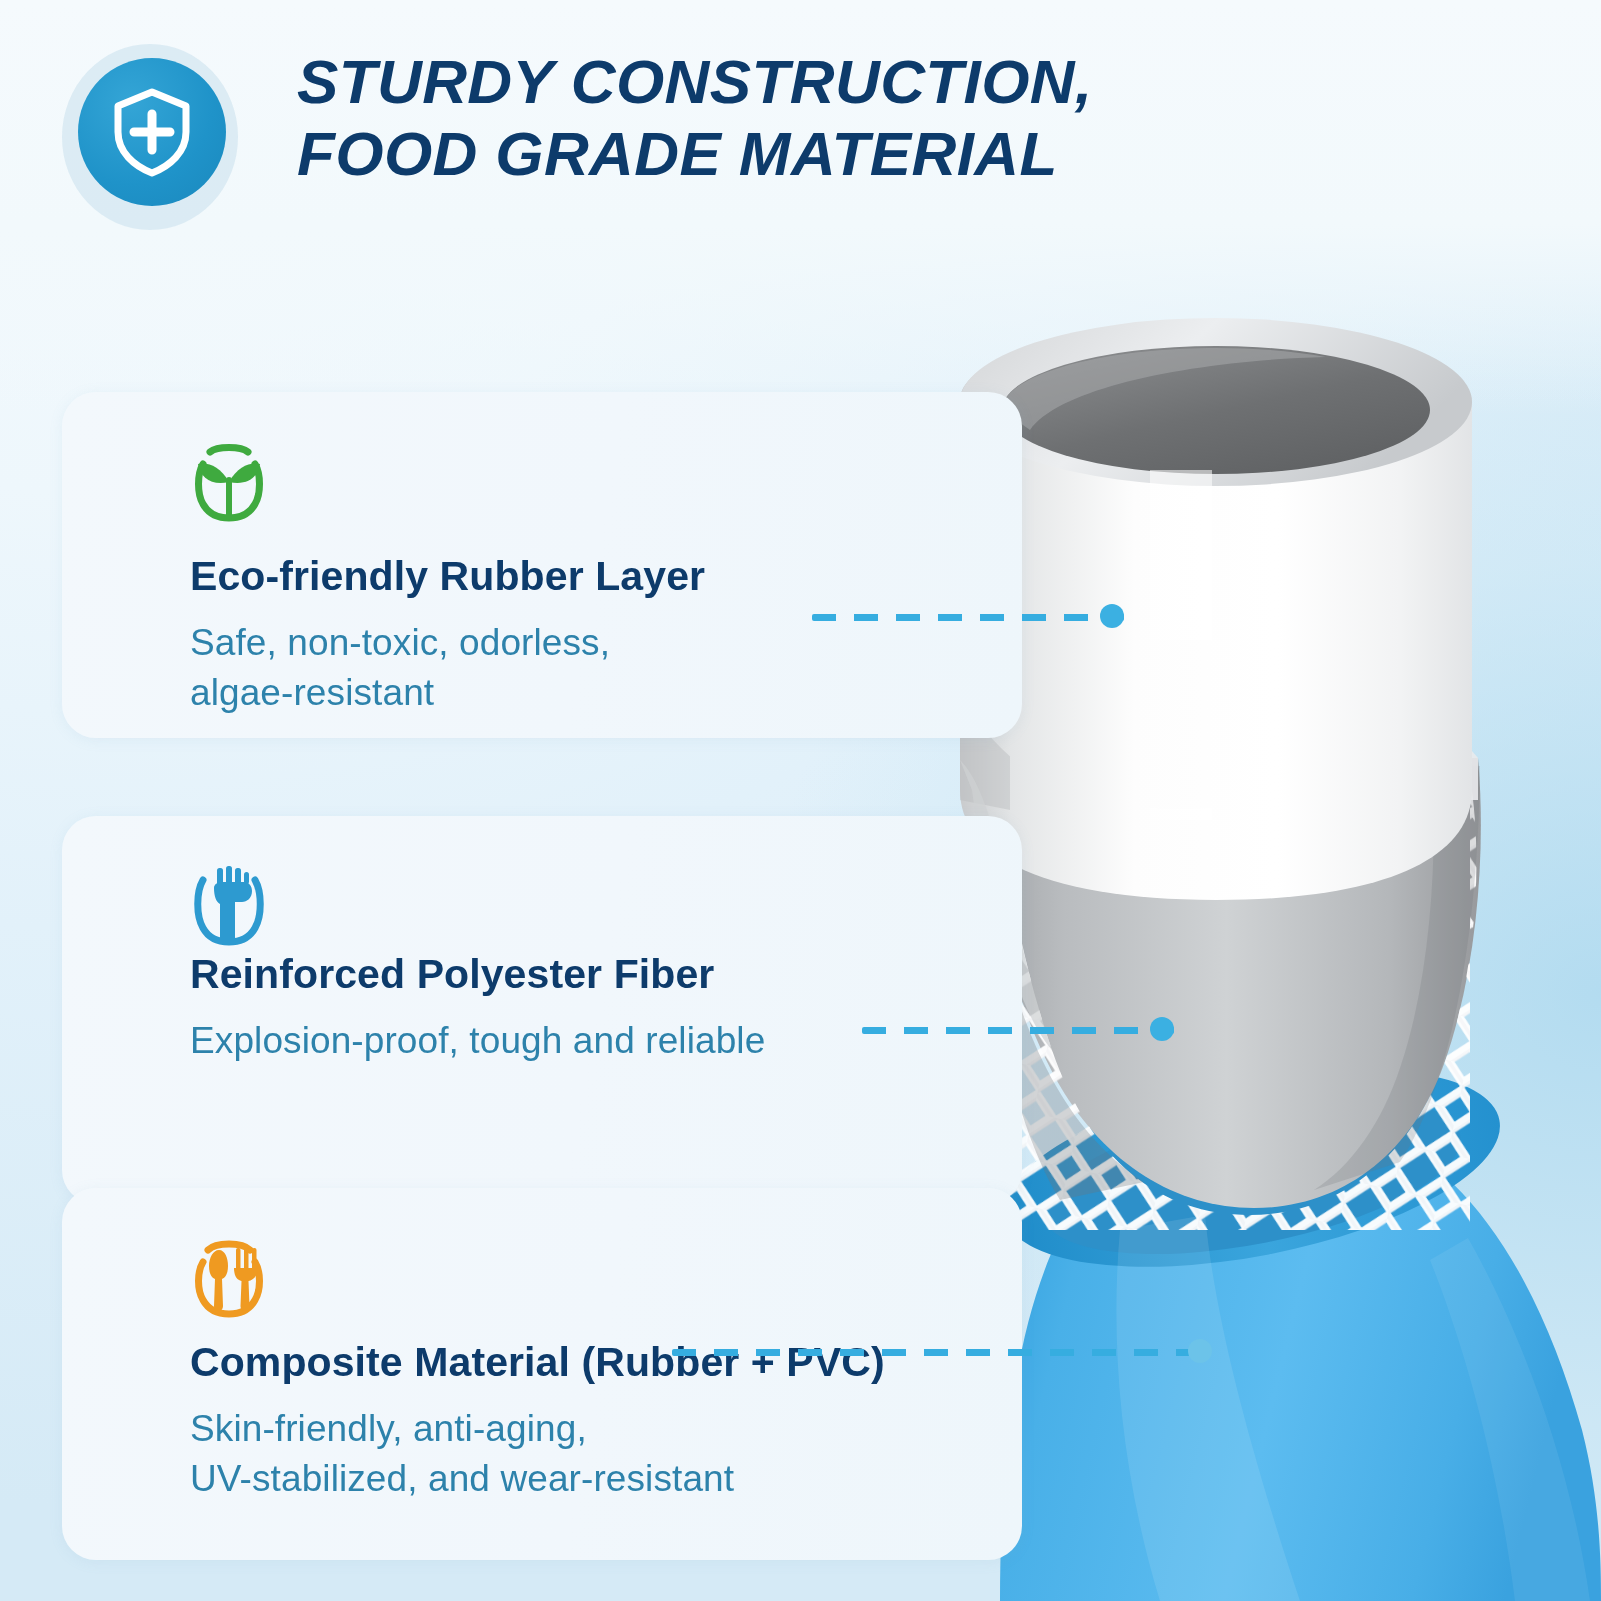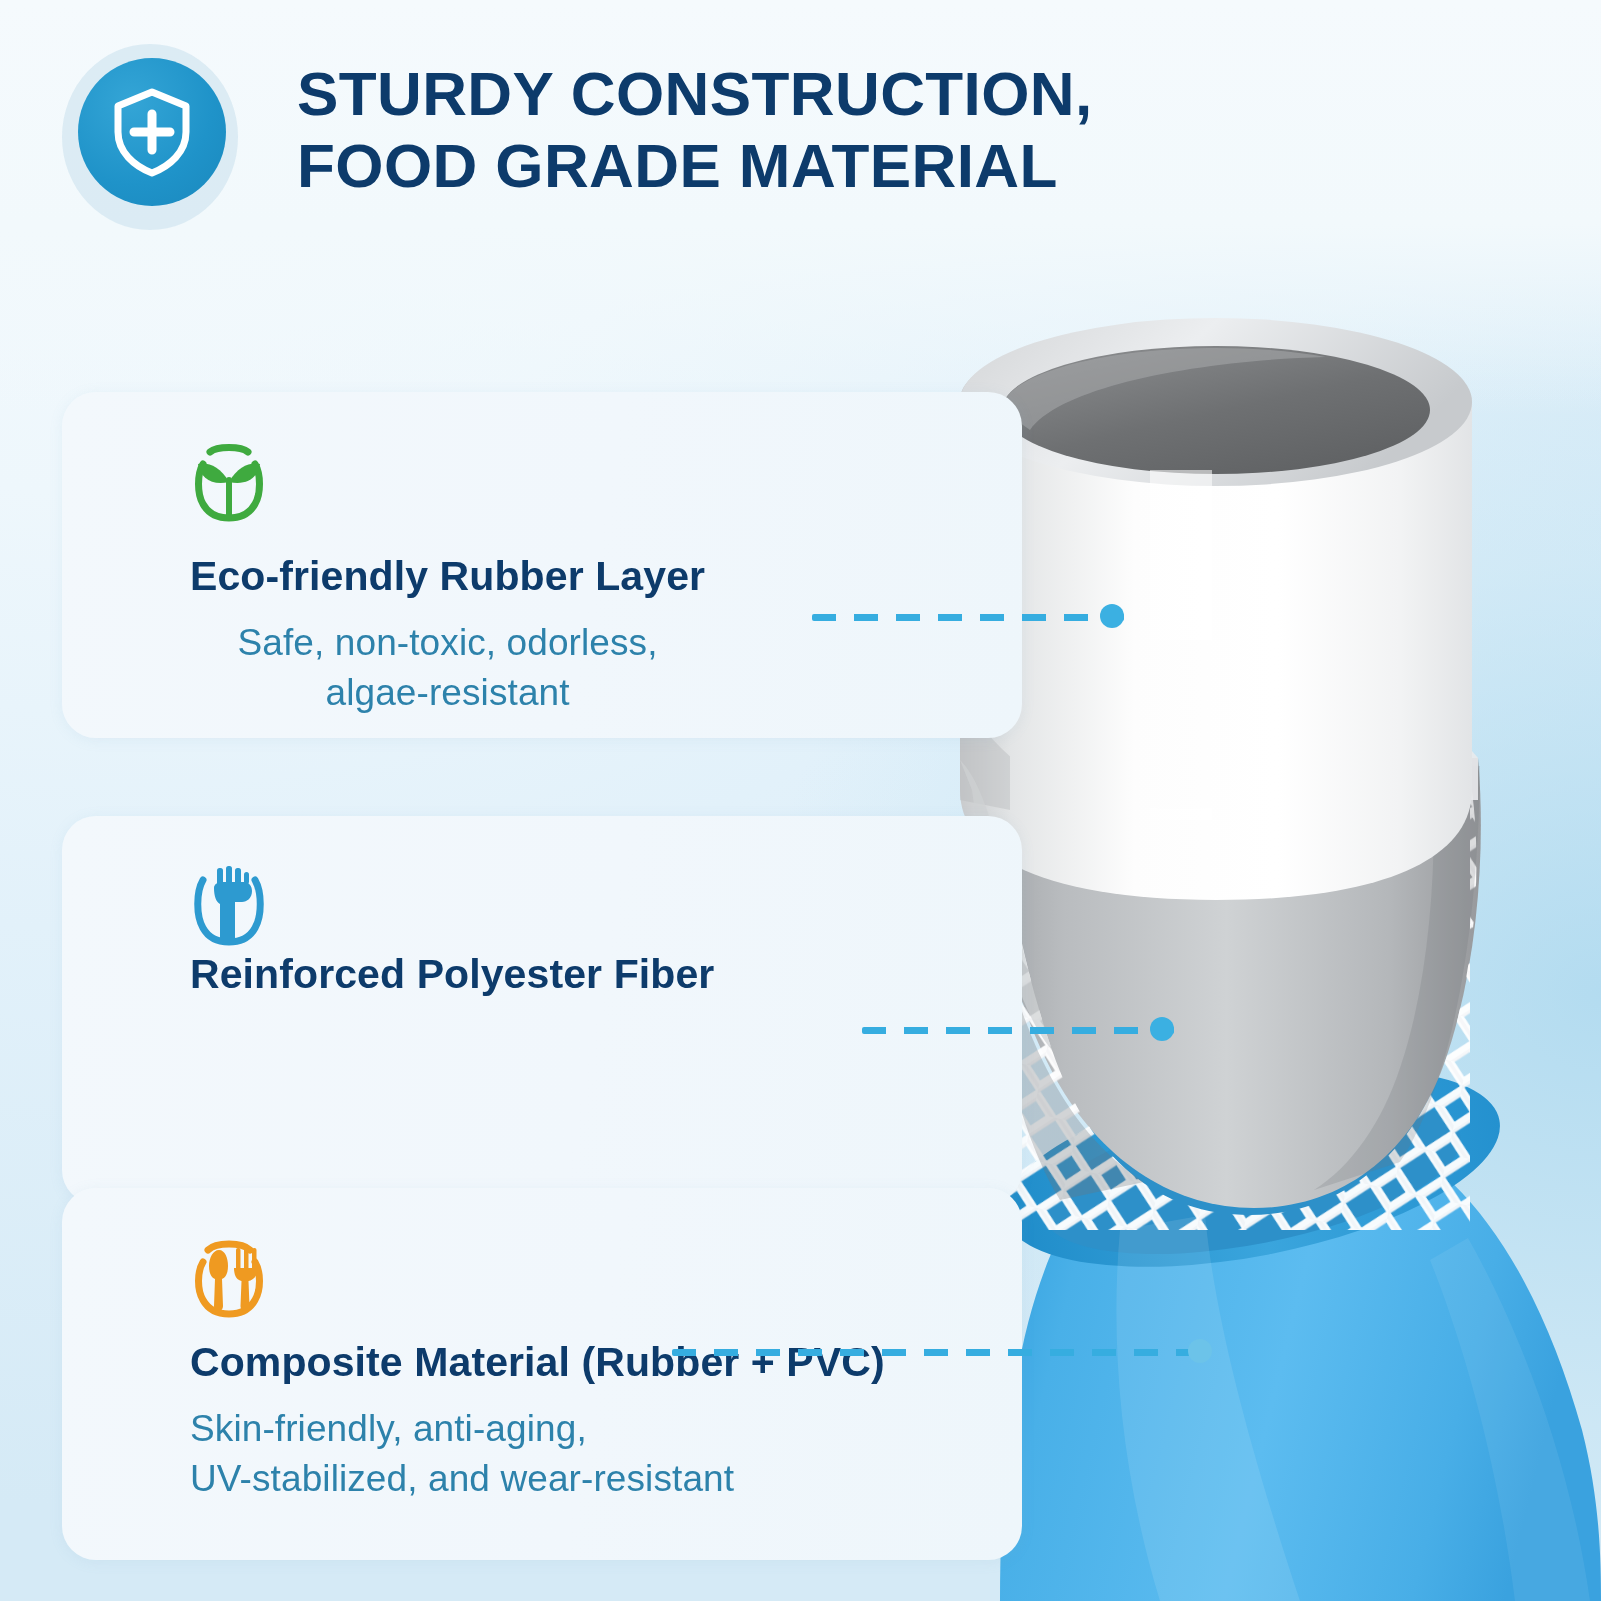--- a/index.html
+++ b/index.html
@@ -60,40 +60,41 @@
     width: 148px;
     height: 148px;
     border-radius: 50%;
     background: radial-gradient(circle at 36% 30%, #34a5d6 0%, #1f93c9 58%, #1a88bd 100%);
   }
   #badge-circle svg { position: absolute; left: 28px; top: 28px; }
 
   #title-block {
     position: absolute;
     left: 235px;
-    top: 22px;
+    top: 10px;
     width: 1010px;
+    font-style: italic;
   }
   .title-line {
     font-size: 62px;
     line-height: 72px;
     font-weight: 700;
     letter-spacing: 0.4px;
     color: #0d3b6b;
     white-space: nowrap;
   }
 
   
   .card {
     position: absolute;
     background: linear-gradient(100deg, #f3f8fc 0%, #f1f7fc 55%, #eef6fb 100%);
     border-radius: 34px;
     box-shadow: 0 2px 14px rgba(120,170,200,0.10);
   }
-  #card-1 { left: 62px; top: 392px; width: 960px; height: 346px; text-align: center; }
+  #card-1 { left: 62px; top: 392px; width: 960px; height: 346px; }
   #card-2 { left: 62px; top: 816px; width: 960px; height: 388px; }
   #card-3 { left: 62px; top: 1188px; width: 960px; height: 372px; }
 
   .card-icon { position: absolute; left: 128px; top: 44px; width: 78px; height: 86px; }
   .card-text { position: absolute; left: 128px; }
   #card-1 .card-text { top: 158px; }
   #card-2 .card-text { top: 132px; }
   #card-3 .card-text { top: 148px; }
 
   .card-title {
@@ -331,20 +332,21 @@
       <rect x="36" y="6" width="6" height="22" rx="2.5" fill="#2d9ad0"></rect>
       <rect x="45" y="8" width="6" height="20" rx="2.5" fill="#2d9ad0"></rect>
       <rect x="54" y="12" width="5" height="12" rx="2.5" fill="#2d9ad0"></rect>
       <path d="M24 28 C24 24 28 22 33 22 L54 22 C59 22 62 26 62 31
                C62 38 57 42 52 42 L45 42 L45 82 L30 82 L30 44
                C26 42 24 36 24 28 Z" fill="#2d9ad0"></path>
     </svg>
   </div>
   <div class="card-text">
     <div class="card-title">Reinforced Polyester Fiber</div>
+    <div class="card-desc">Explosion-proof, tough and reliable</div>
   </div>
 </div>
 
 <div class="card" id="card-3">
   <div class="card-icon">
     <svg width="78" height="86" viewBox="0 0 78 86" xmlns="http://www.w3.org/2000/svg">
       <path d="M18 18 C26 10 52 10 60 18" fill="none" stroke="#ef9a21" stroke-width="7" stroke-linecap="round"></path>
       <path d="M13 30 C7 40 7 58 13 68 C18 77 27 82 39 82 C51 82 60 77 65 68
                C71 58 71 40 65 30" fill="none" stroke="#ef9a21" stroke-width="7" stroke-linecap="round"></path>
       <path d="M29 18 C35 18 38 26 38 34 C38 42 35 46 32 47 L33 74

